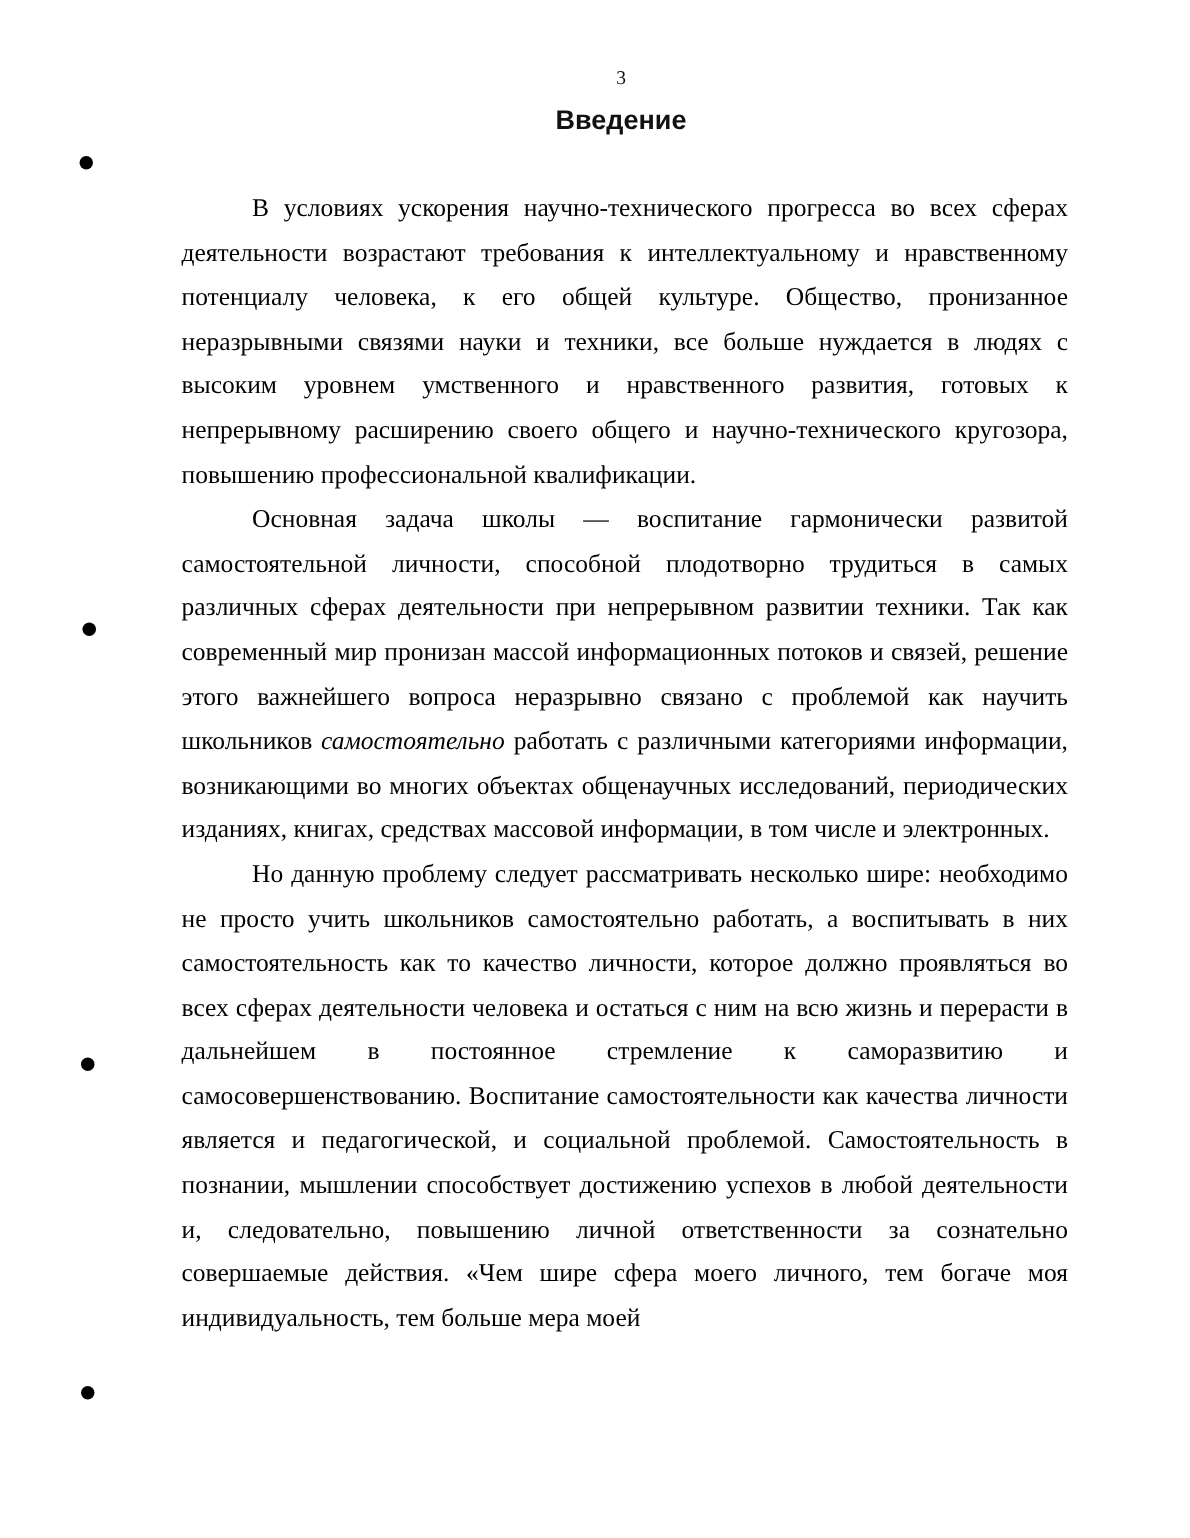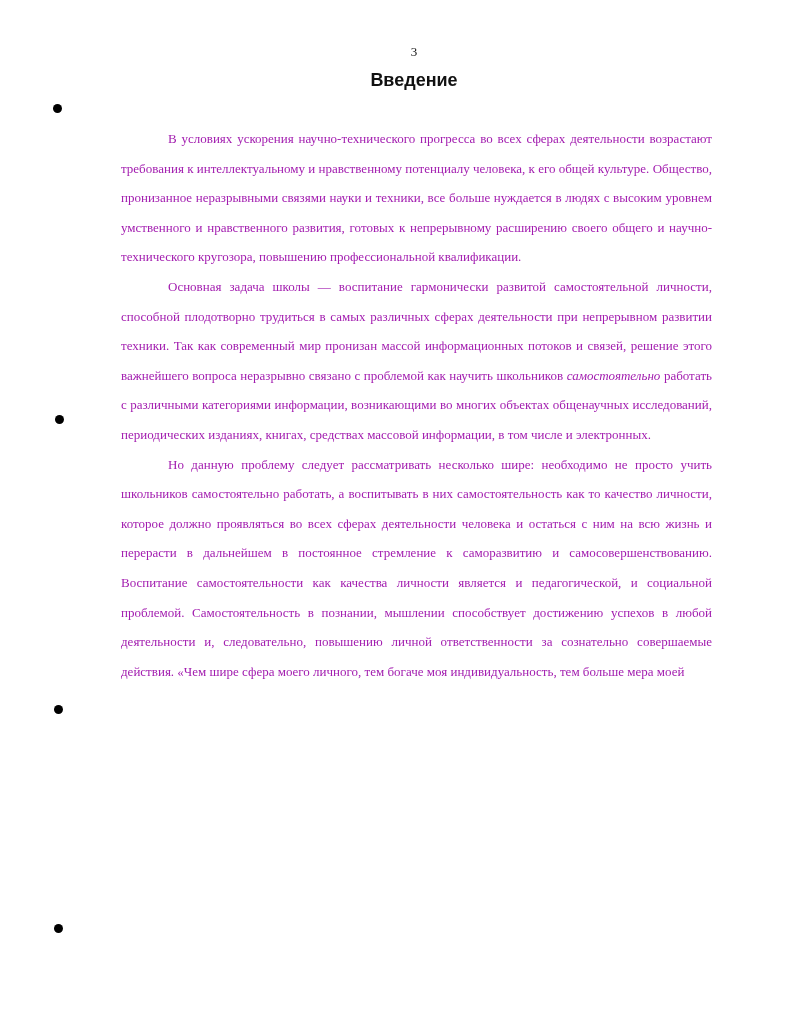--- a/index.html
+++ b/index.html
@@ -7,22 +7,22 @@
   .page-number {
     position: absolute; top: 44px; left: 0; width: 828px; text-align: center;
     font-family: "Liberation Serif", serif; font-size: 13px; color: #111;
   }
   .title {
     position: absolute; top: 70px; left: 0; width: 828px; text-align: center;
     font-family: "Liberation Sans", sans-serif; font-weight: bold; font-size: 18px; color: #111;
   }
   .body-text {
     position: absolute; top: 124px; left: 121px; width: 591px;
-    font-family: "Liberation Serif", serif; font-size: 13px; line-height: 29.6px;
-    color: #a21caf; text-align: justify;
+    font-family: "Liberation Serif", serif; font-size: 17px; line-height: 29.6px;
+    color: #000000; text-align: justify;
   }
   .body-text p { margin: 0; text-indent: 47px; }
   .body-text em { font-style: italic; }
   .dot { position: absolute; width: 9px; height: 9px; background: #000; border-radius: 50%; }
 </style>
 </head>
 <body>
 
 <div class="page-number">3</div>
 <div class="title">Введение</div>

